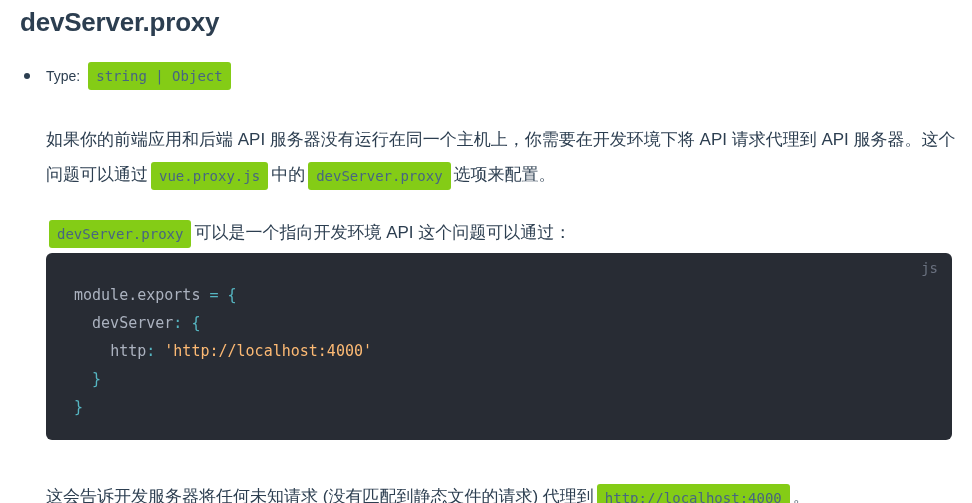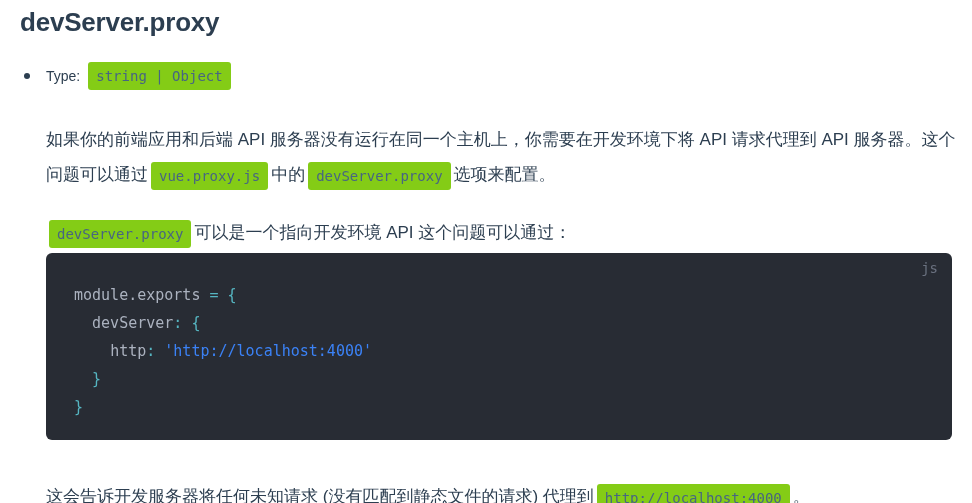--- a/index.html
+++ b/index.html
@@ -118,21 +118,21 @@
     padding: 28px 0 0 28px;
     font-family: "DejaVu Sans Mono", "Liberation Mono", monospace;
     font-size: 15px;
     line-height: 28px;
     color: #abb2bf;
     white-space: pre;
   }
   .tok-plain { color: #abb2bf; margin-top: 35px; }
   .tok-punct { color: #56b6c2; }
   .tok-op    { color: #56b6c2; }
-  .tok-str   { color: #3b82f6; }
+  .tok-str   { color: #fdba74; }
 </style>
 </head>
 <body>
 
 <div class="page">
 
   <h1 class="doc-title">devServer.proxy</h1>
 
   <div class="type-item">
     <span class="bullet"></span>

